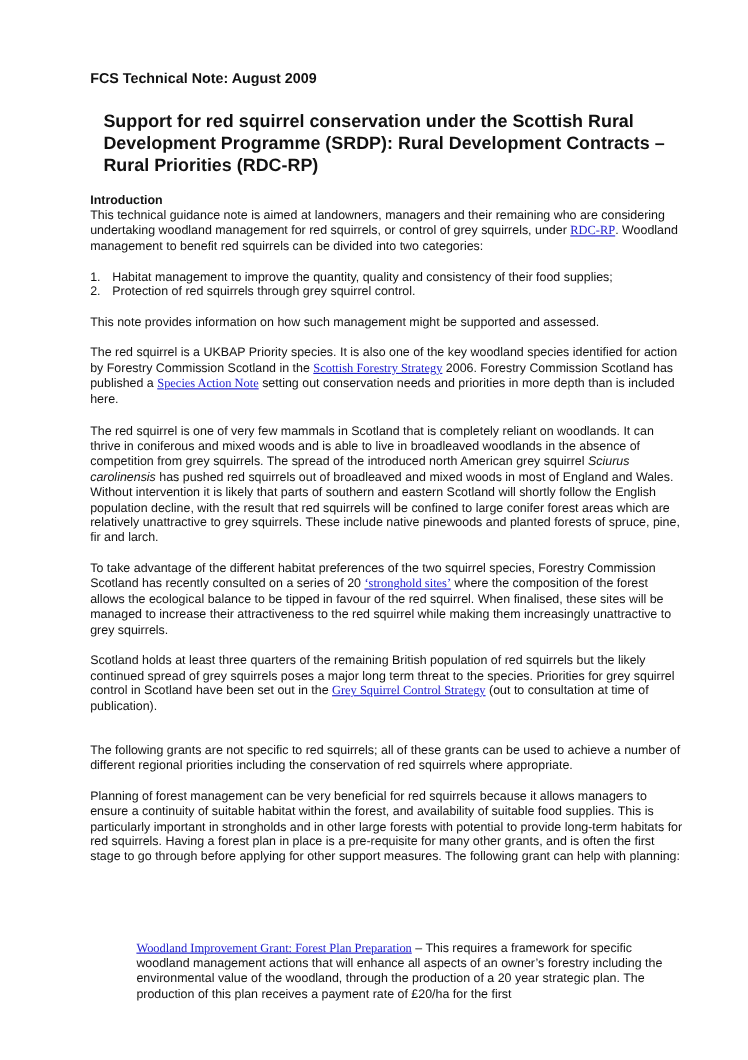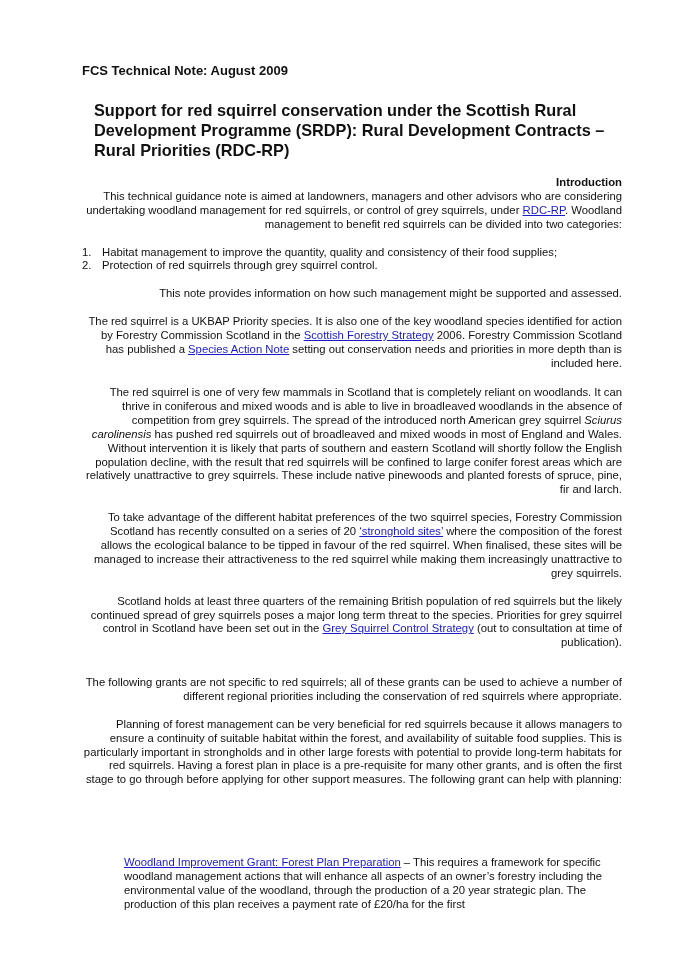--- a/index.html
+++ b/index.html
@@ -2,39 +2,39 @@
 <html><head>
 <meta charset="utf-8">
 <style>
   html, body { margin: 0; padding: 0; background: #ffffff; }
   body { width: 680px; height: 964px; overflow: hidden; position: relative;
          font-family: "Liberation Sans", sans-serif; color: #111; }
   .page { position: absolute; left: 82px; top: 0; width: 540px; }
   .meta { position: absolute; top: 63px; font-size: 13px; font-weight: bold; }
   .title { position: absolute; top: 88px; font-size: 16.3px; font-weight: bold; line-height: 20px; width: 540px; margin: 12px; }
   .block { position: absolute; font-size: 11.3px; line-height: 13.9px; width: 540px; }
-  .block p { margin: 0; text-align: right; }
+  .block p { margin: 0; }
   .h { font-weight: bold; }
-  a { color: #1a1acc; text-decoration: underline; }
+  a { color: #1a1acc; text-decoration: underline; font-family: Liberation Serif, serif; }
   .list { margin: 0; padding: 0; list-style: none; }
   .list li { display: flex; }
   .list .num { width: 20px; }
   .indent { position: absolute; left: 42px; width: 490px; font-size: 11.3px; line-height: 13.9px; }
   em { font-style: italic; }
 </style>
 </head>
 <body>
 
 <div class="page">
   <div class="meta">FCS Technical Note: August 2009</div>
   <h1 class="title">Support for red squirrel conservation under the Scottish Rural Development Programme (SRDP): Rural Development Contracts – Rural Priorities (RDC-RP)</h1>
 
   <div class="block" style="top:176px">
     <p class="h">Introduction</p>
-    <p><span>This technical guidance note is aimed at landowners, managers and other advisors who are considering undertaking woodland management for red squirrels, or control of grey squirrels, under </span><a href="#">RDC-RP</a><span>. Woodland management to benefit red squirrels can be divided into two categories:</span></p>
+    <p><span>This technical guidance note is aimed at landowners, managers and their remaining who are considering undertaking woodland management for red squirrels, or control of grey squirrels, under </span><a href="#">RDC-RP</a><span>. Woodland management to benefit red squirrels can be divided into two categories:</span></p>
     <p>&nbsp;</p>
     <ul class="list">
       <li>
           <span class="num">1.</span>
           <span>Habitat management to improve the quantity, quality and consistency of their food supplies;</span>
         </li>
       <li>
           <span class="num">2.</span>
           <span>Protection of red squirrels through grey squirrel control.</span>
         </li>

